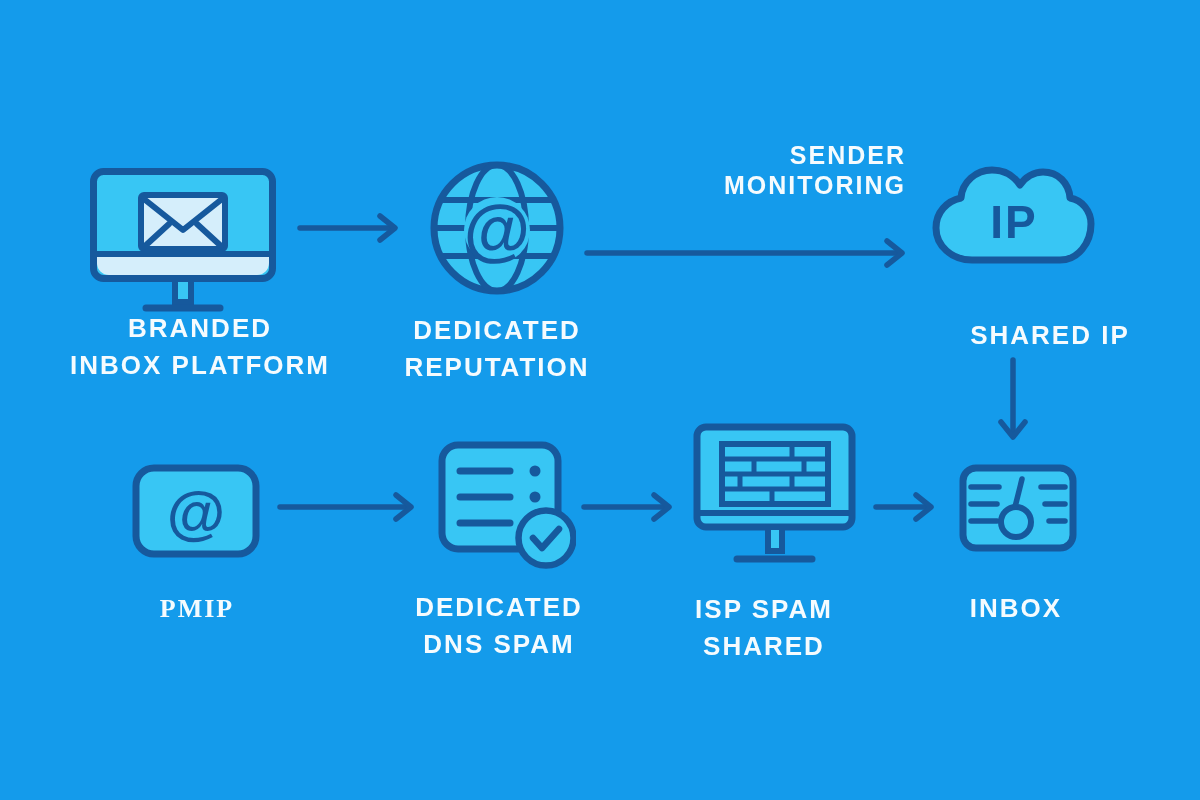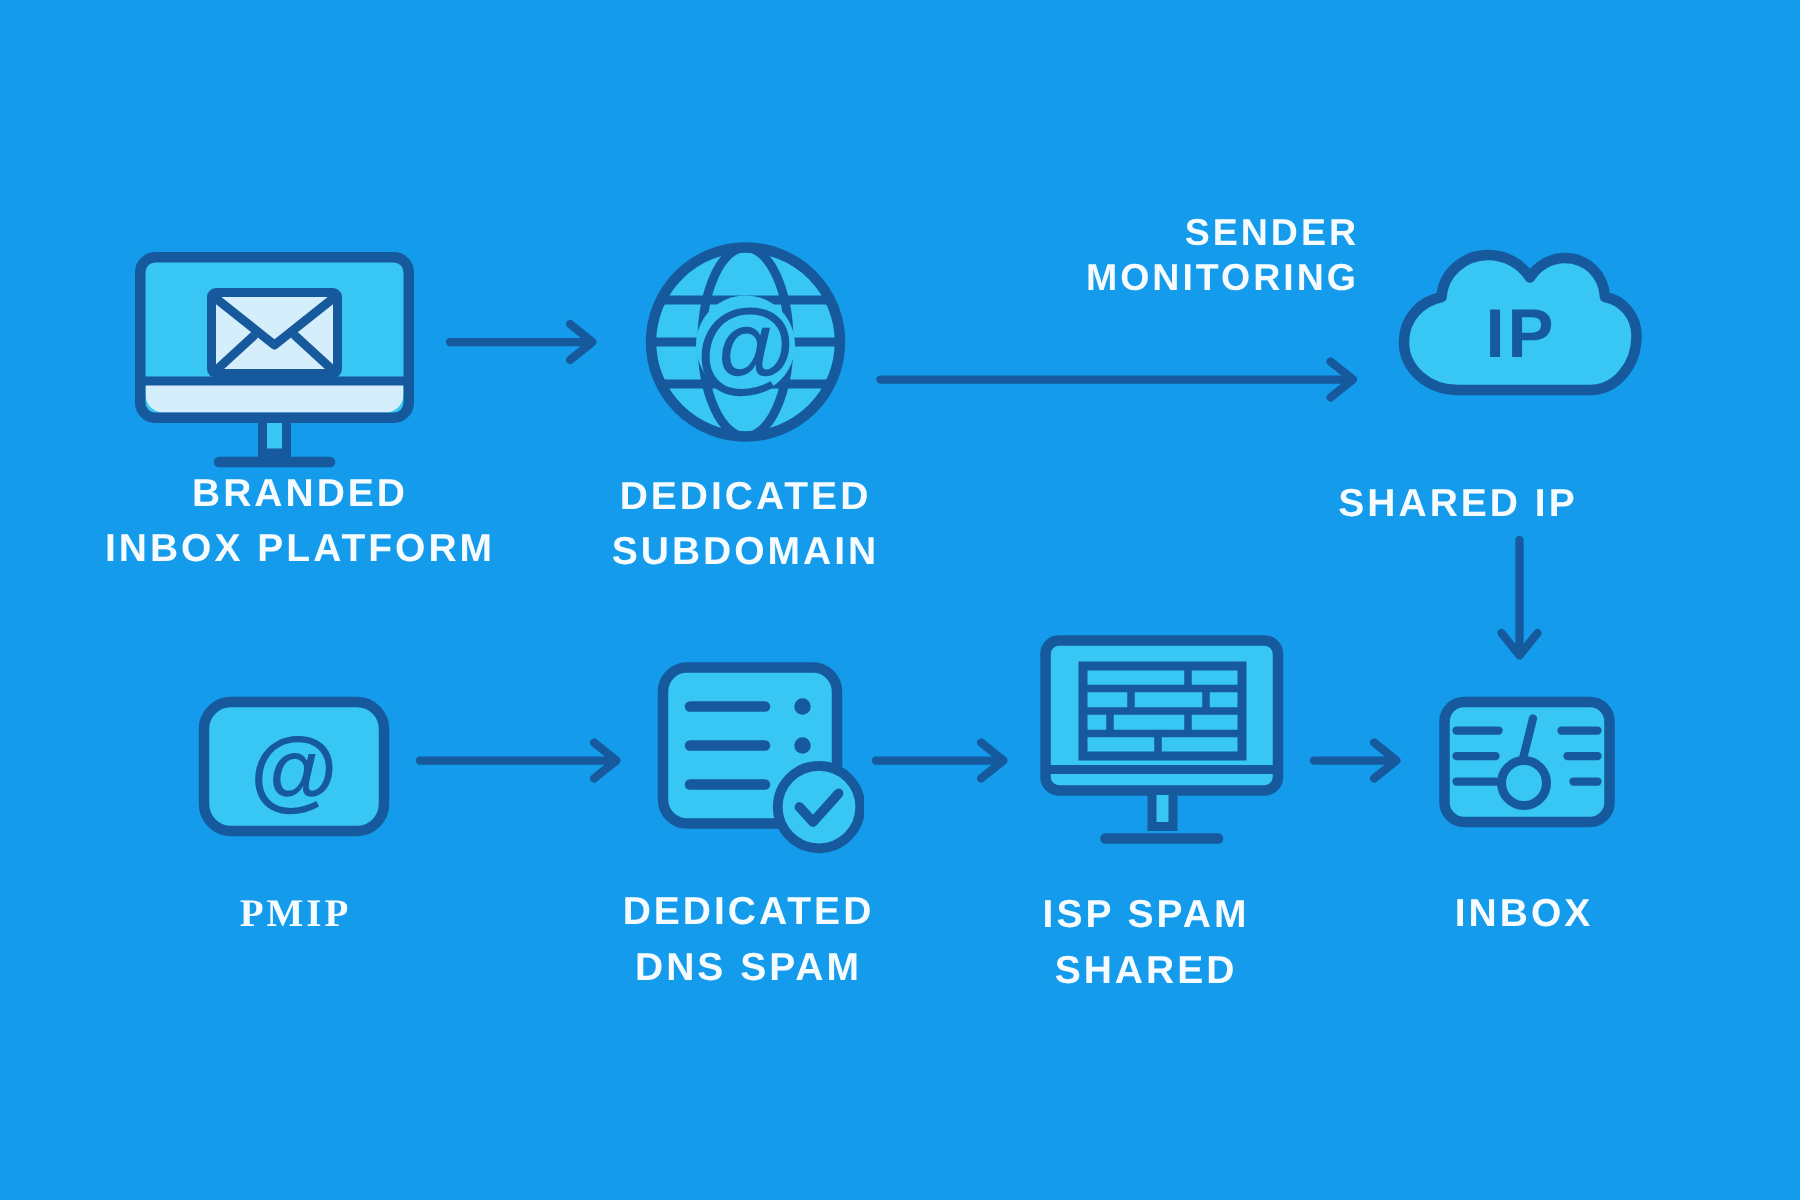--- a/index.html
+++ b/index.html
@@ -58,42 +58,42 @@
       <ellipse cx="70" cy="70" rx="29" ry="63" fill="none" stroke="#16599D" stroke-width="6"></ellipse>
       <line x1="14" y1="42" x2="126" y2="42" stroke="#16599D" stroke-width="6"></line>
       <line x1="7" y1="70" x2="133" y2="70" stroke="#16599D" stroke-width="6"></line>
       <line x1="14" y1="98" x2="126" y2="98" stroke="#16599D" stroke-width="6"></line>
       <circle cx="70" cy="72" r="33" fill="#38C6F4"></circle>
       <text class="glyph" x="70" y="95" font-size="68" text-anchor="middle">@</text>
     </svg>
   </div>
   <div class="label" style="left:347px;top:312px;width:300px;">
     <span>DEDICATED</span>
-    <span>SUBDOMAIN</span>
+    <span>REPUTATION</span>
   </div>
 
   <div class="annotation" style="left:658px;top:140px;width:248px;">
     <span>SENDER</span>
     <span>MONITORING</span>
   </div>
 
   <div class="icon" style="left:583px;top:237px;">
     <svg width="334" height="32" viewBox="0 0 334 32">
       <line x1="4" y1="16" x2="316" y2="16" stroke="#16599D" stroke-width="5.5" stroke-linecap="round"></line>
       <polyline points="304,4 319,16 304,28" fill="none" stroke="#16599D" stroke-width="5.5" stroke-linecap="round" stroke-linejoin="round"></polyline>
     </svg>
   </div>
 
   <div class="icon" style="left:928px;top:164px;">
     <svg width="170" height="105" viewBox="0 0 170 105">
       <path d="M132,96 H44 C24,96 8,82 8,64 C8,48 19,37 33,34 C34,18 48,6 64,6 C76,6 86,12 92,21 C97,13 106,8 115,8 C130,8 141,19 142,34 C154,36 163,47 163,60 C163,79 150,96 132,96 Z" fill="#38C6F4" stroke="#16599D" stroke-width="7" stroke-linejoin="round"></path>
       <text class="glyph" x="86" y="74" font-size="46" letter-spacing="2" text-anchor="middle">IP</text>
     </svg>
   </div>
-  <div class="label" style="left:852px;top:317px;width:240px;">
+  <div class="label" style="left:930px;top:317px;width:240px;">
     <span>SHARED IP</span>
   </div>
 
   <div class="icon" style="left:997px;top:356px;">
     <svg width="32" height="98" viewBox="0 0 32 98">
       <line x1="16" y1="4" x2="16" y2="78" stroke="#16599D" stroke-width="5.5" stroke-linecap="round"></line>
       <polyline points="4,66 16,81 28,66" fill="none" stroke="#16599D" stroke-width="5.5" stroke-linecap="round" stroke-linejoin="round"></polyline>
     </svg>
   </div>
 

